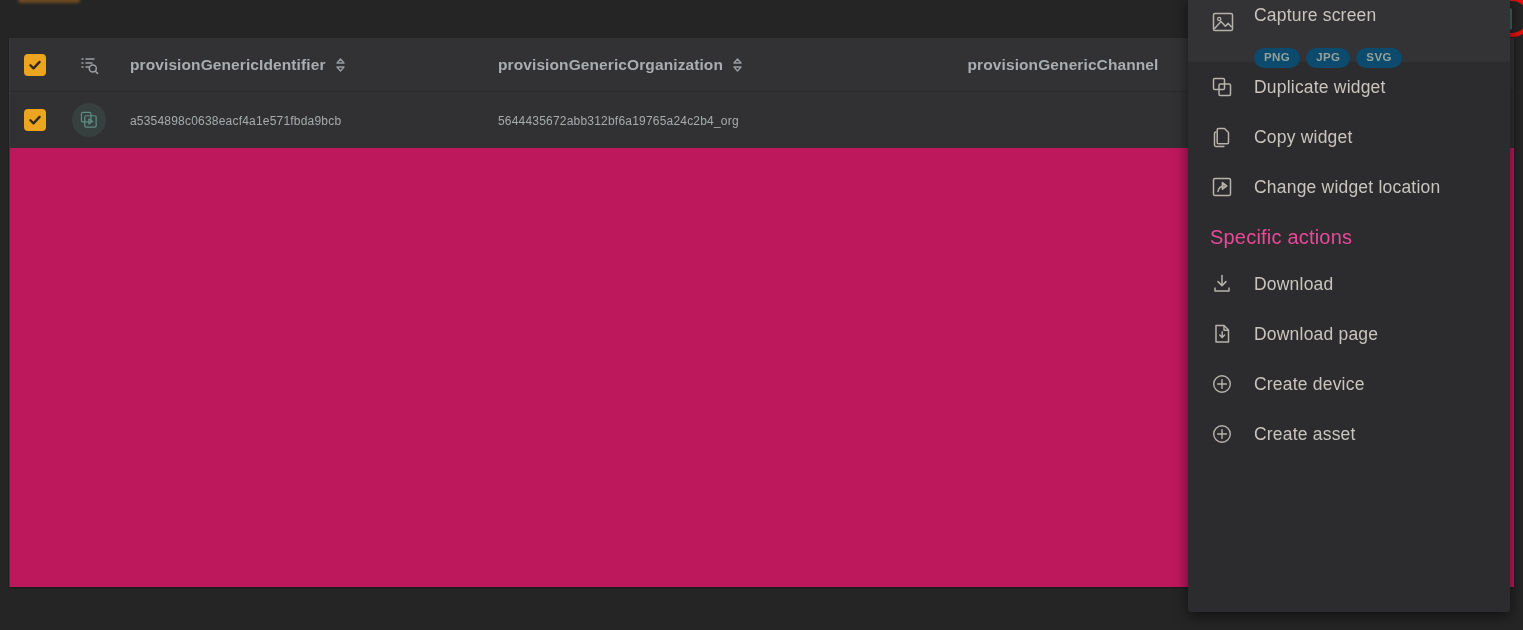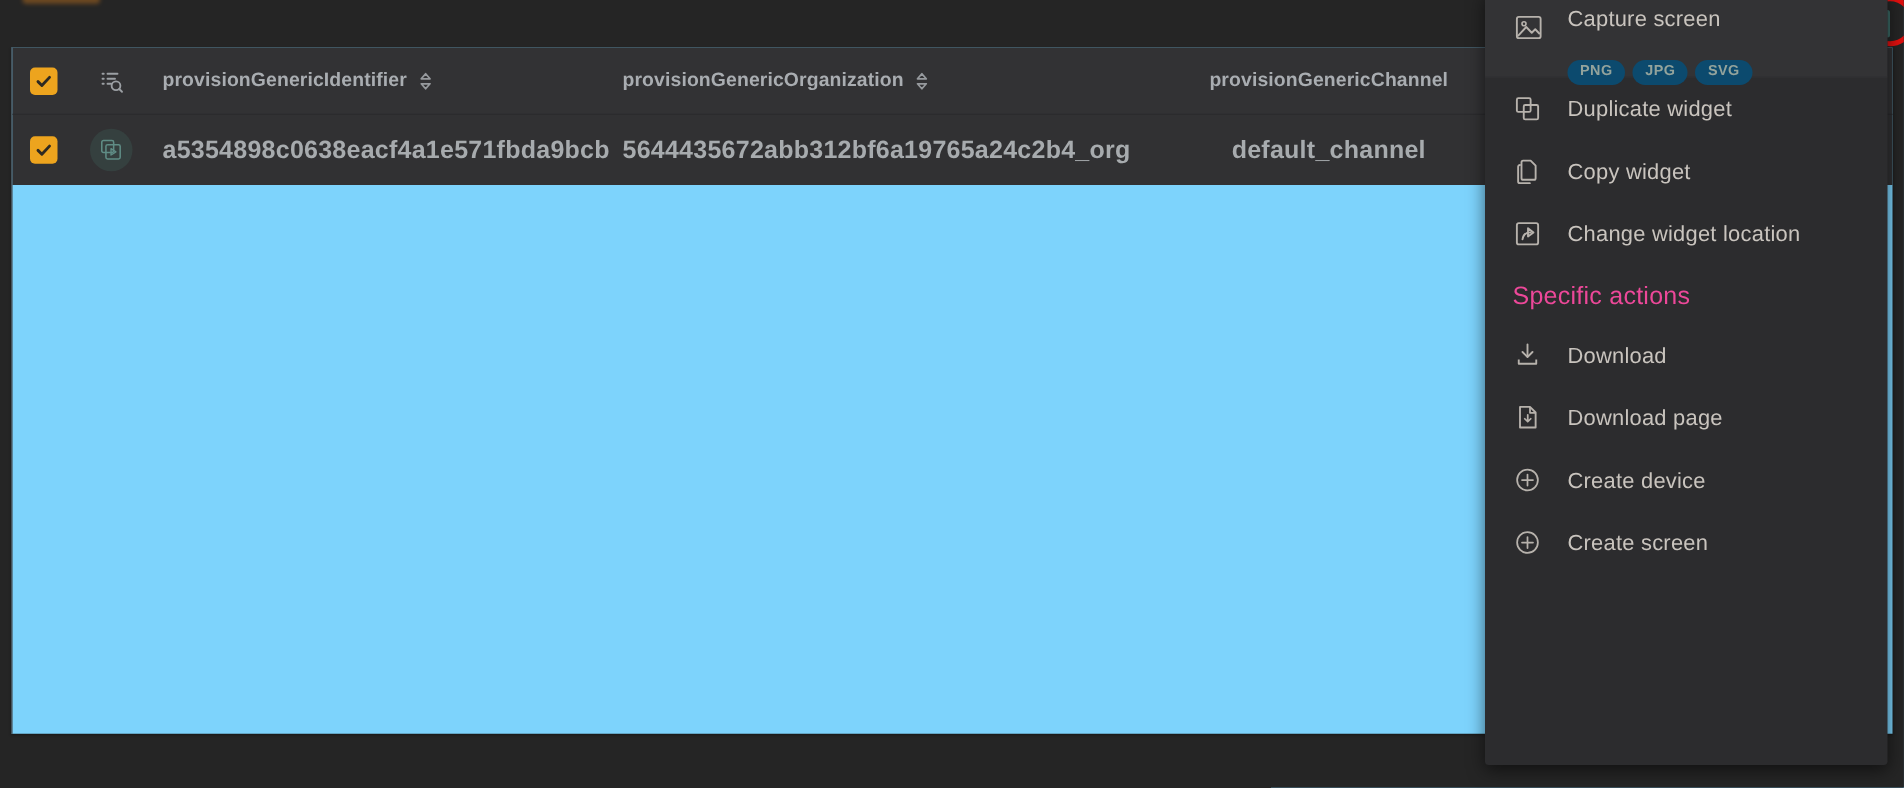--- a/index.html
+++ b/index.html
@@ -32,21 +32,21 @@
     position:absolute; left:1498px; top:8px;
     width:14px; height:22px;
     background:#3b6a66;
     border-radius:2px;
   }
 
   
   .table-panel {
     position:absolute; left:9px; top:38px;
     width:1505px; height:549px;
-    background:#7dd3fc;
+    background:#be185d;
     border-left:1px solid #3a3a3c;
     box-shadow:0 1px 2px rgba(0,0,0,.35);
   }
   .thead {
     height:54px;
     display:flex; align-items:center;
     background:#323234;
     border-bottom:1px solid #2b2b2d;
   }
   .tbody { position:relative; }
@@ -68,21 +68,21 @@
   }
   .chk svg { display:block; }
 
   .hdr-text {
     color:#a9adb1; font-size:15.5px; font-weight:700;
     letter-spacing:.1px; display:inline-flex; align-items:center; gap:9px;
   }
   .sort-ico { display:inline-block; line-height:0; opacity:.85; }
 
   .cell-text {
-    color:#a7abae; font-size:20px; font-weight:700; letter-spacing:.2px;
+    color:#a7abae; font-size:12px; font-weight:400; letter-spacing:.2px;
   }
   .row-ico-wrap {
     width:34px; height:34px; border-radius:50%;
     background:#35403f;
     display:flex; align-items:center; justify-content:center;
   }
 
   
   .ctx-menu {
     position:absolute; left:1188px; top:-6px;
@@ -206,23 +206,20 @@
             </svg>
           </span>
         </div>
 
         <div class="cell-id">
           <span class="cell-text">a5354898c0638eacf4a1e571fbda9bcb</span>
         </div>
         <div class="cell-org">
           <span class="cell-text">5644435672abb312bf6a19765a24c2b4_org</span>
         </div>
-        <div class="cell-chan">
-          <span class="cell-text">default_channel</span>
-        </div>
       </div>
     </div>
   </div>
 
   <div class="red-ring-inner"></div>
   <div class="red-ring"></div>
 
   <div class="ctx-menu">
 
     <div class="ctx-item capture">
@@ -308,20 +305,20 @@
       <span class="ctx-label">Create device</span>
     </div>
 
     <div class="ctx-item">
       <div class="ctx-icon">
         <svg width="24" height="24" viewBox="0 0 24 24" aria-hidden="true">
           <circle cx="12" cy="12" r="8.3" fill="none" stroke="#b7b2ac" stroke-width="1.4"></circle>
           <path d="M12 7.6 v8.8 M7.6 12 h8.8" stroke="#b7b2ac" stroke-width="1.4" stroke-linecap="round"></path>
         </svg>
       </div>
-      <span class="ctx-label">Create screen</span>
+      <span class="ctx-label">Create asset</span>
     </div>
 
 
 
 
   </div>
 </div>
 
 </body></html>

